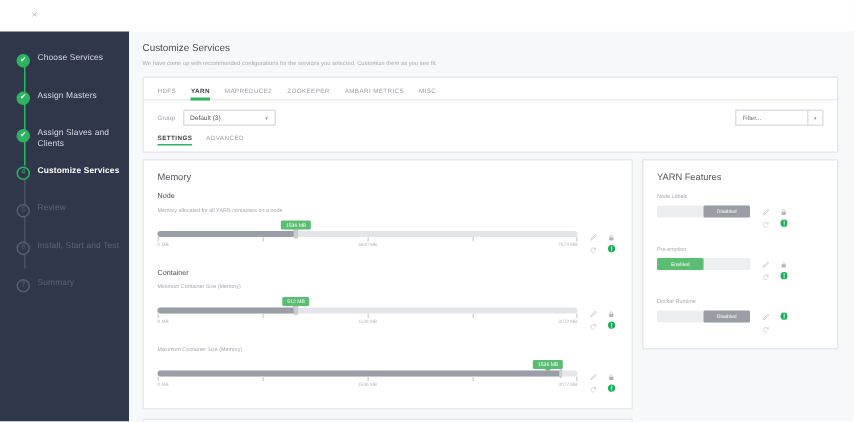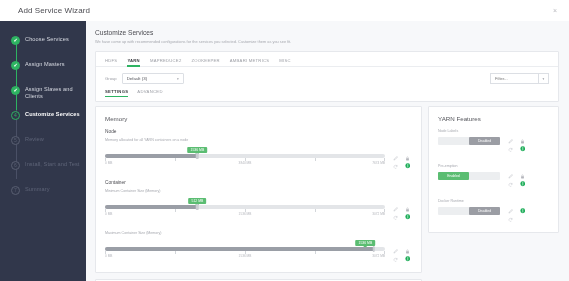--- a/index.html
+++ b/index.html
@@ -207,21 +207,20 @@
   .feature .actions { padding-top: 0; }
 
   .cpu-card { margin-top: 6px; }
 </style>
 </head>
 <body>
 
 <div class="modal">
 
   <div class="modal-header">
-    <div class="modal-title">Add Service Wizard</div>
     <div class="close-icon">×</div>
   </div>
 
   <div class="modal-body">
 
     <div class="sidebar">
       <div class="steps">
         <div class="connector"></div>
         <div class="connector dim"></div>
 

